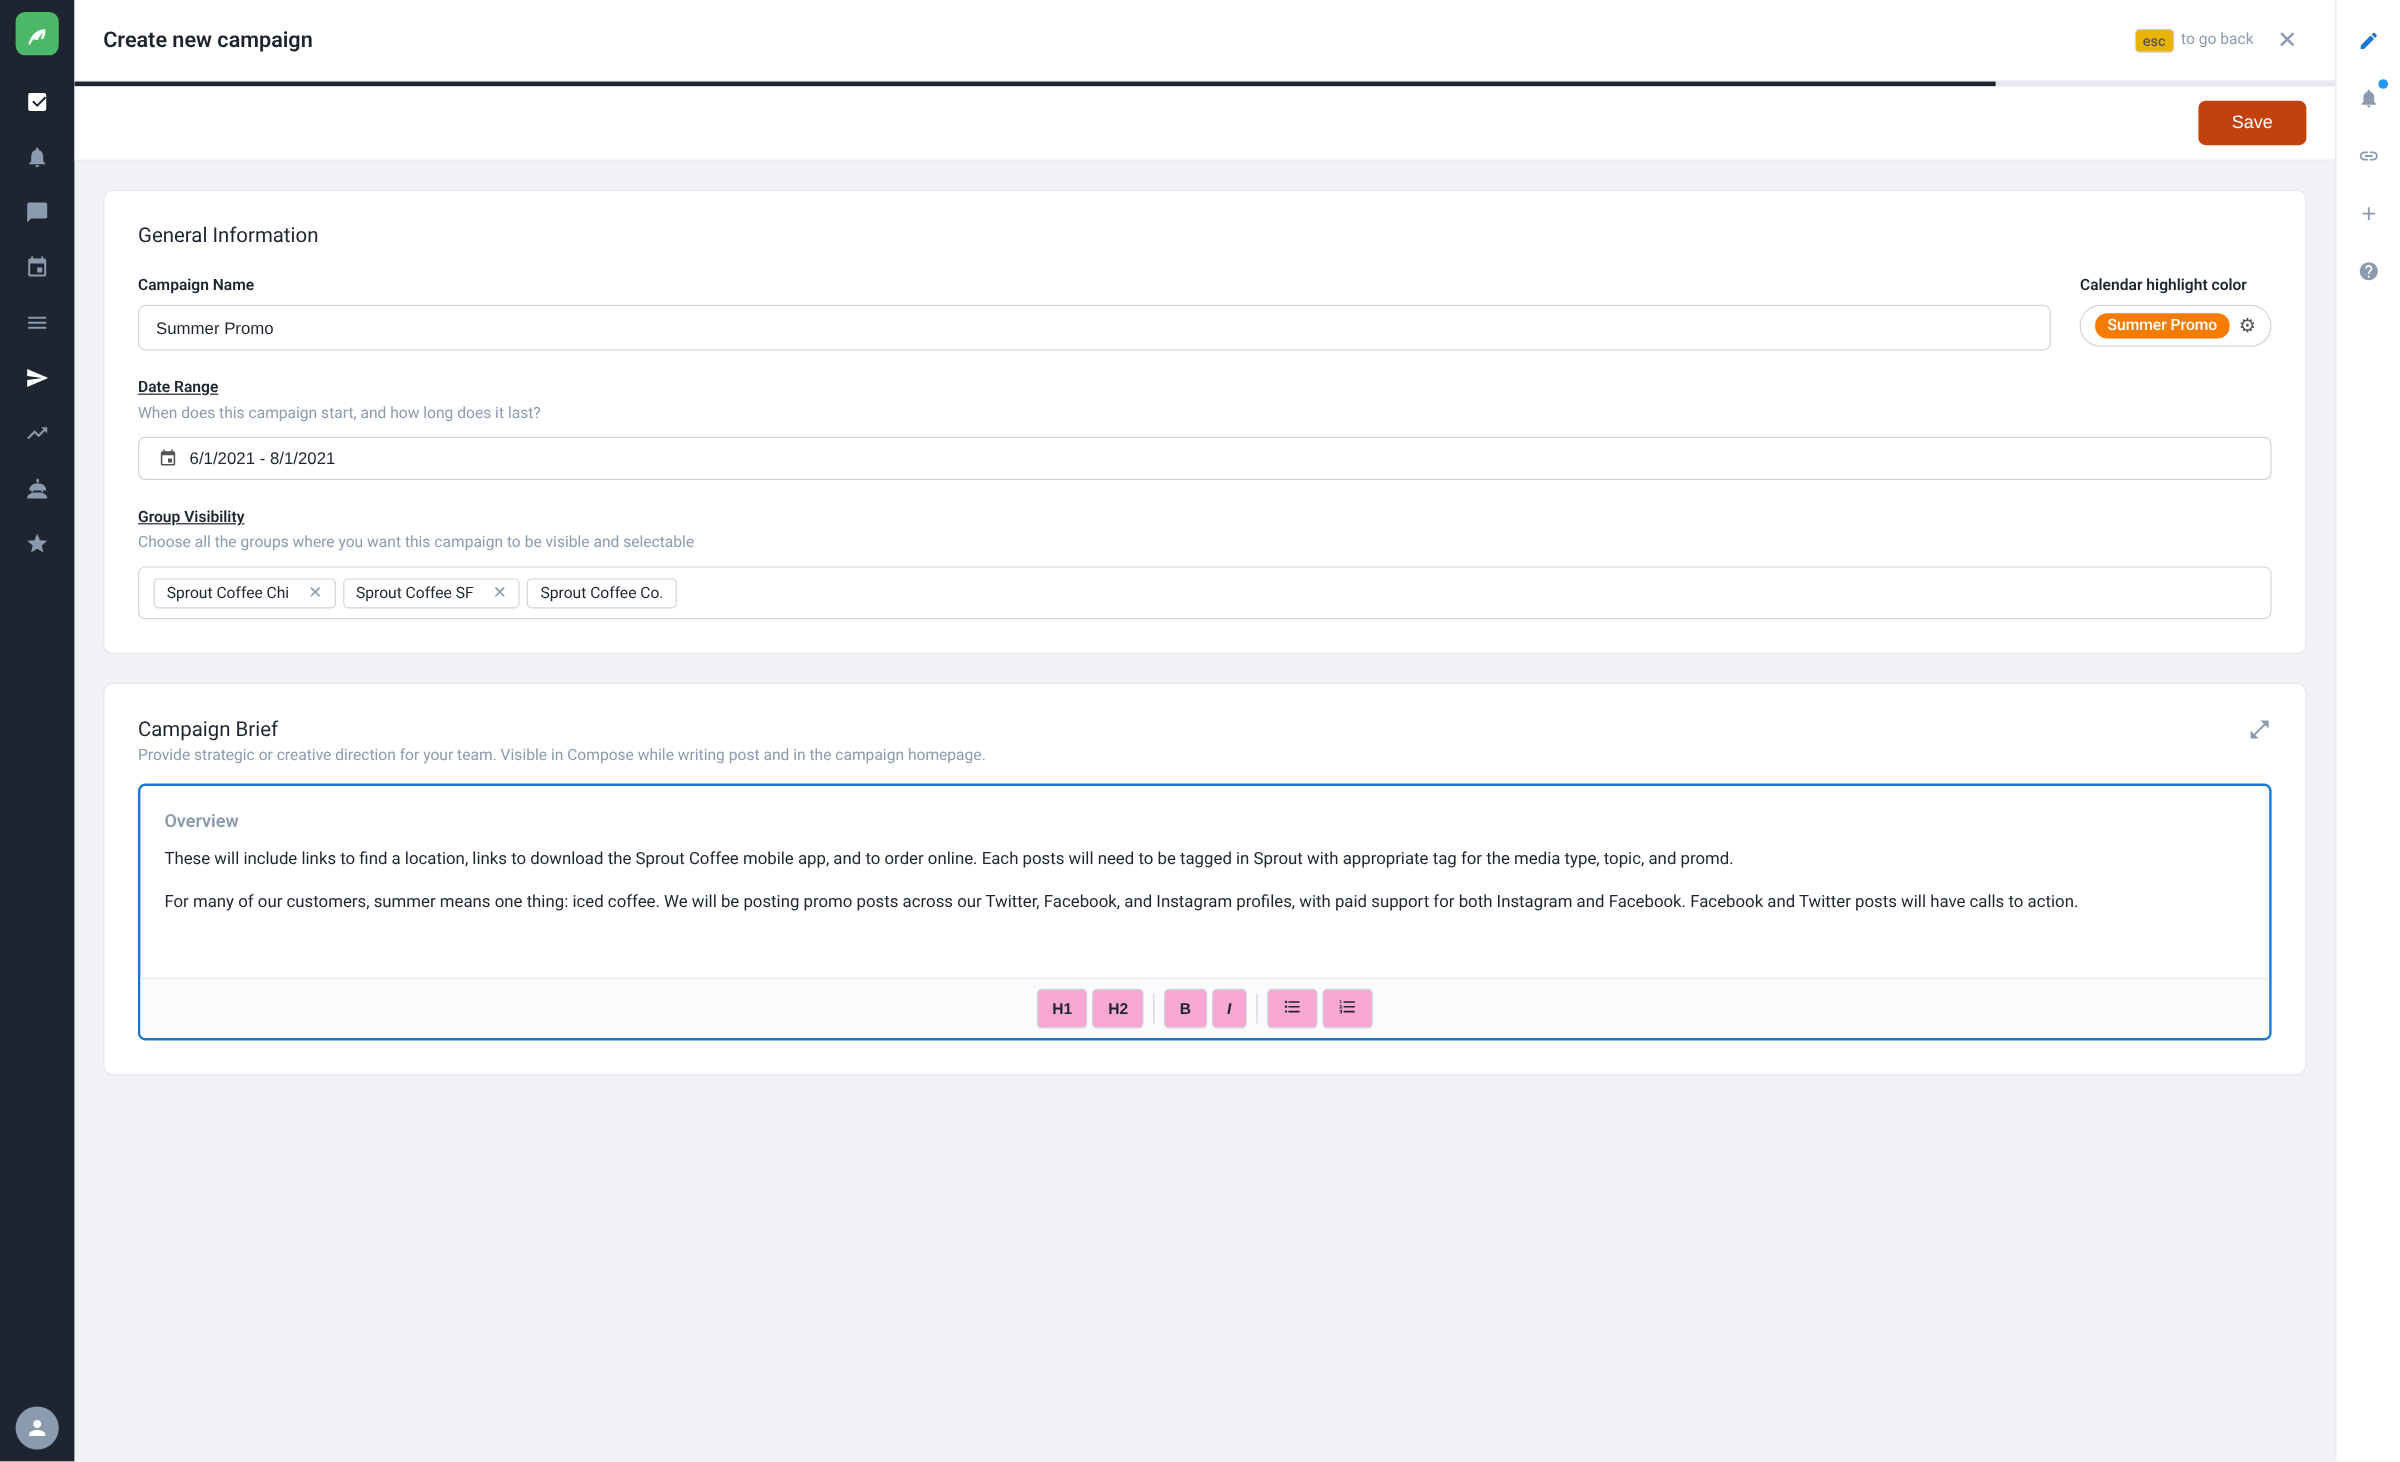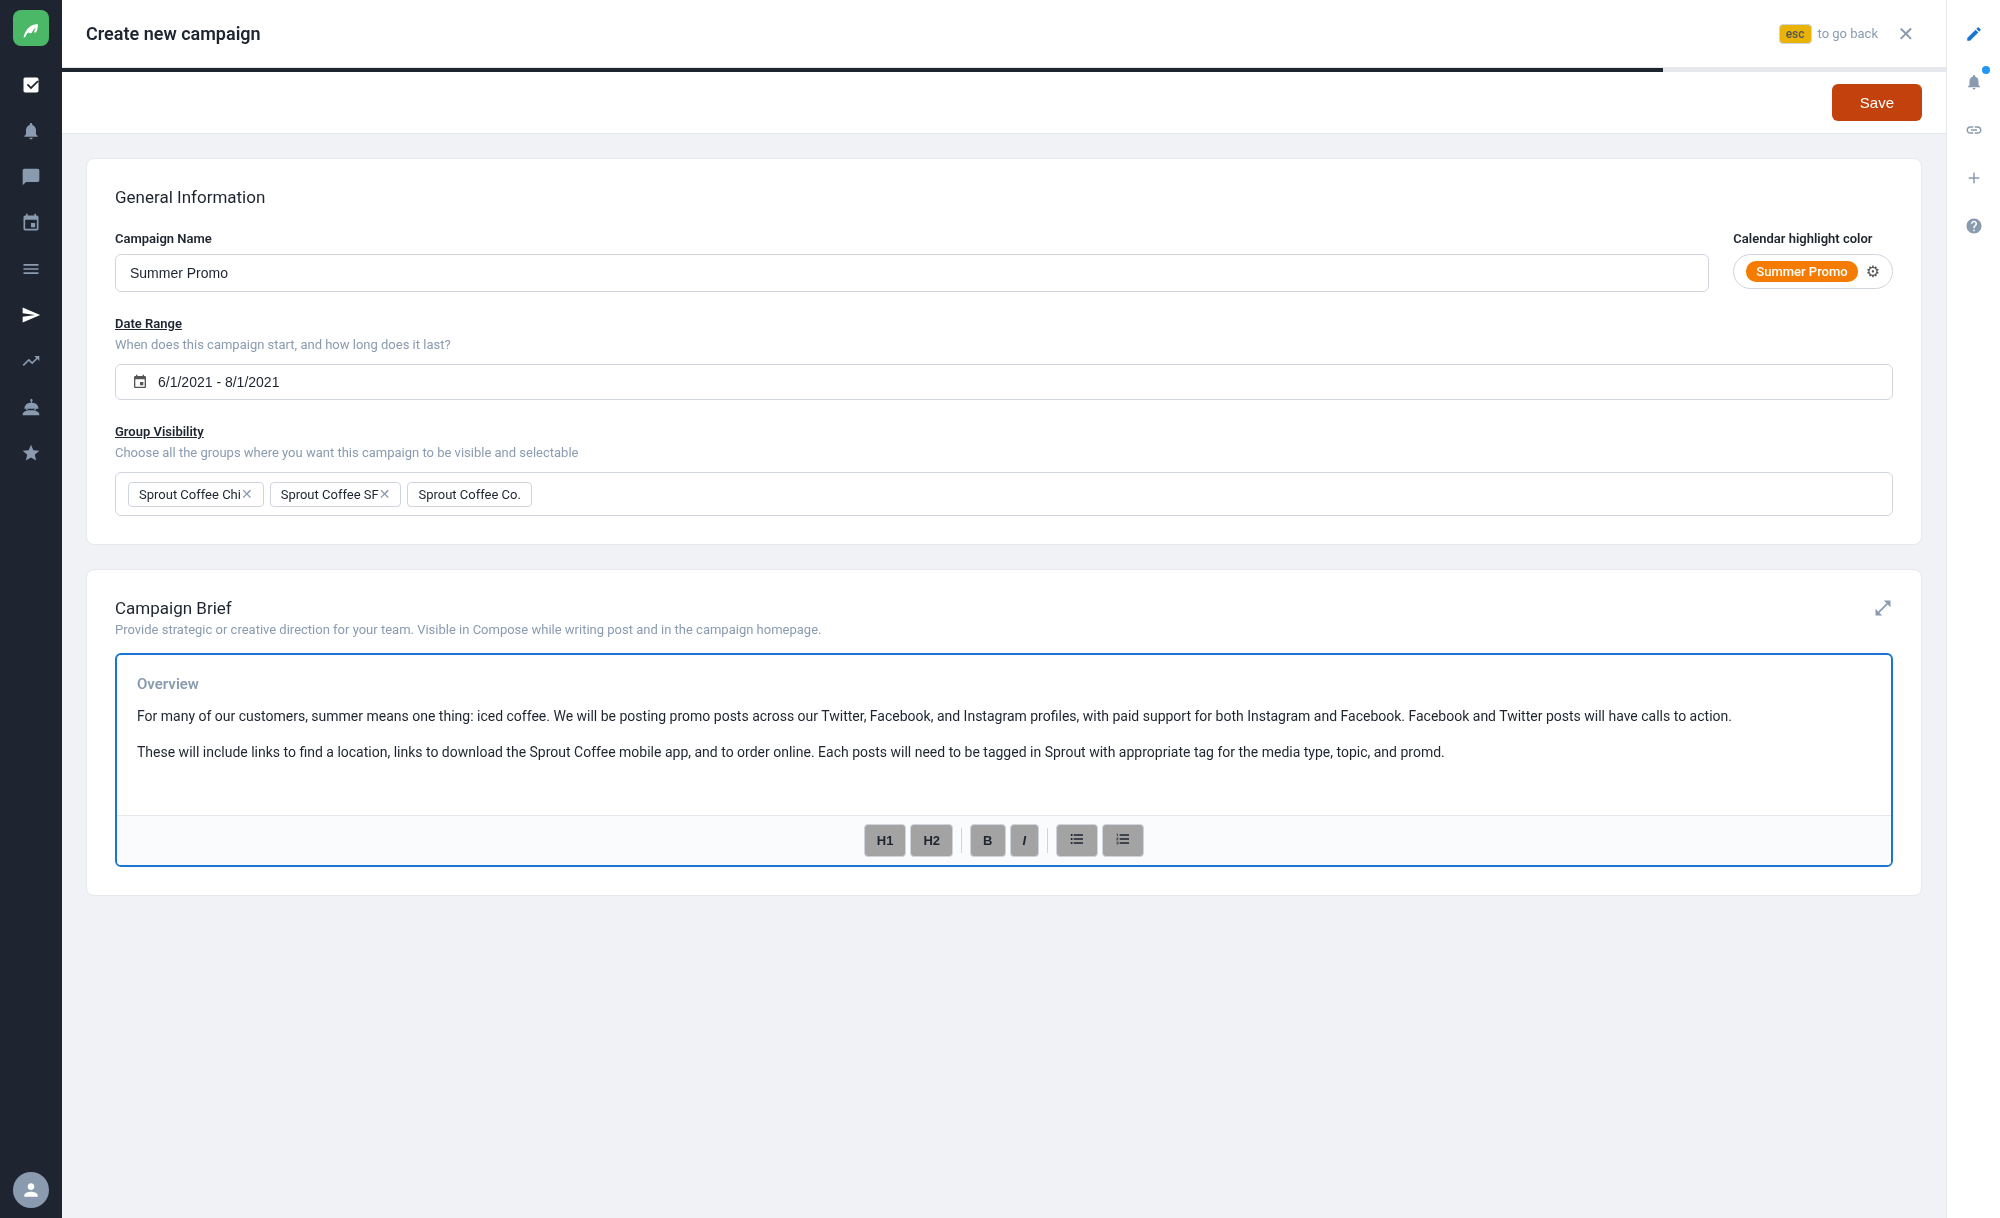--- a/index.html
+++ b/index.html
@@ -251,21 +251,21 @@
       padding: 8px 12px;
       display: flex;
       flex-wrap: wrap;
       gap: 6px;
       min-height: 44px;
       align-items: center;
     }
     .tag {
       display: inline-flex;
       align-items: flex-start;
-      gap: 0;
+      gap: 16px;
       border: 1px solid #d0d5dd;
       border-radius: 4px;
       padding: 4px 10px;
       font-size: 13px;
       color: #1e2530;
       background: white;
     }
     .tag-remove {
       cursor: pointer;
       color: #8a9bb0;
@@ -309,21 +309,21 @@
     }
     .editor-toolbar {
       border-top: 1px solid #e5e8ec;
       padding: 8px 16px;
       display: flex;
       gap: 4px;
       background: #fafbfc;
       justify-content: center;
     }
     .toolbar-btn {
-      background: #a3a3a3;
+      background: #f9a8d4;
       border: 1px solid #d0d5dd;
       border-radius: 4px;
       padding: 6px 12px;
       font-size: 13px;
       font-weight: 600;
       cursor: pointer;
       color: #1e2530;
     }
     .toolbar-sep {
       width: 1px;
@@ -485,22 +485,22 @@
         <button class="expand-btn">
           <svg width="20" height="20" viewBox="0 0 24 24" fill="currentColor">
               <path d="M21 11V3h-8l3.29 3.29-10 10L3 13v8h8l-3.29-3.29 10-10z"></path>
             </svg>
         </button>
       </div>
 
       <div class="rich-editor">
         <div class="editor-content" contenteditable="true" style="">
           <div class="editor-h3">Overview</div>
+          <p class="editor-para">These will include links to find a location, links to download the Sprout Coffee mobile app, and to order online. Each posts will need to be tagged in Sprout with appropriate tag for the media type, topic, and promd.</p>
           <p class="editor-para">For many of our customers, summer means one thing: iced coffee. We will be posting promo posts across our Twitter, Facebook, and Instagram profiles, with paid support for both Instagram and Facebook. Facebook and Twitter posts will have calls to action.</p>
-          <p class="editor-para">These will include links to find a location, links to download the Sprout Coffee mobile app, and to order online. Each posts will need to be tagged in Sprout with appropriate tag for the media type, topic, and promd.</p>
         </div>
         <div class="editor-toolbar">
           <button class="toolbar-btn">H1</button>
           <button class="toolbar-btn">H2</button>
           <div class="toolbar-sep"></div>
           <button class="toolbar-btn" style="font-weight:bold;">B</button>
           <button class="toolbar-btn" style="font-style:italic;">I</button>
           <div class="toolbar-sep"></div>
           <button class="toolbar-btn">
             <svg width="16" height="16" viewBox="0 0 24 24" fill="currentColor">

